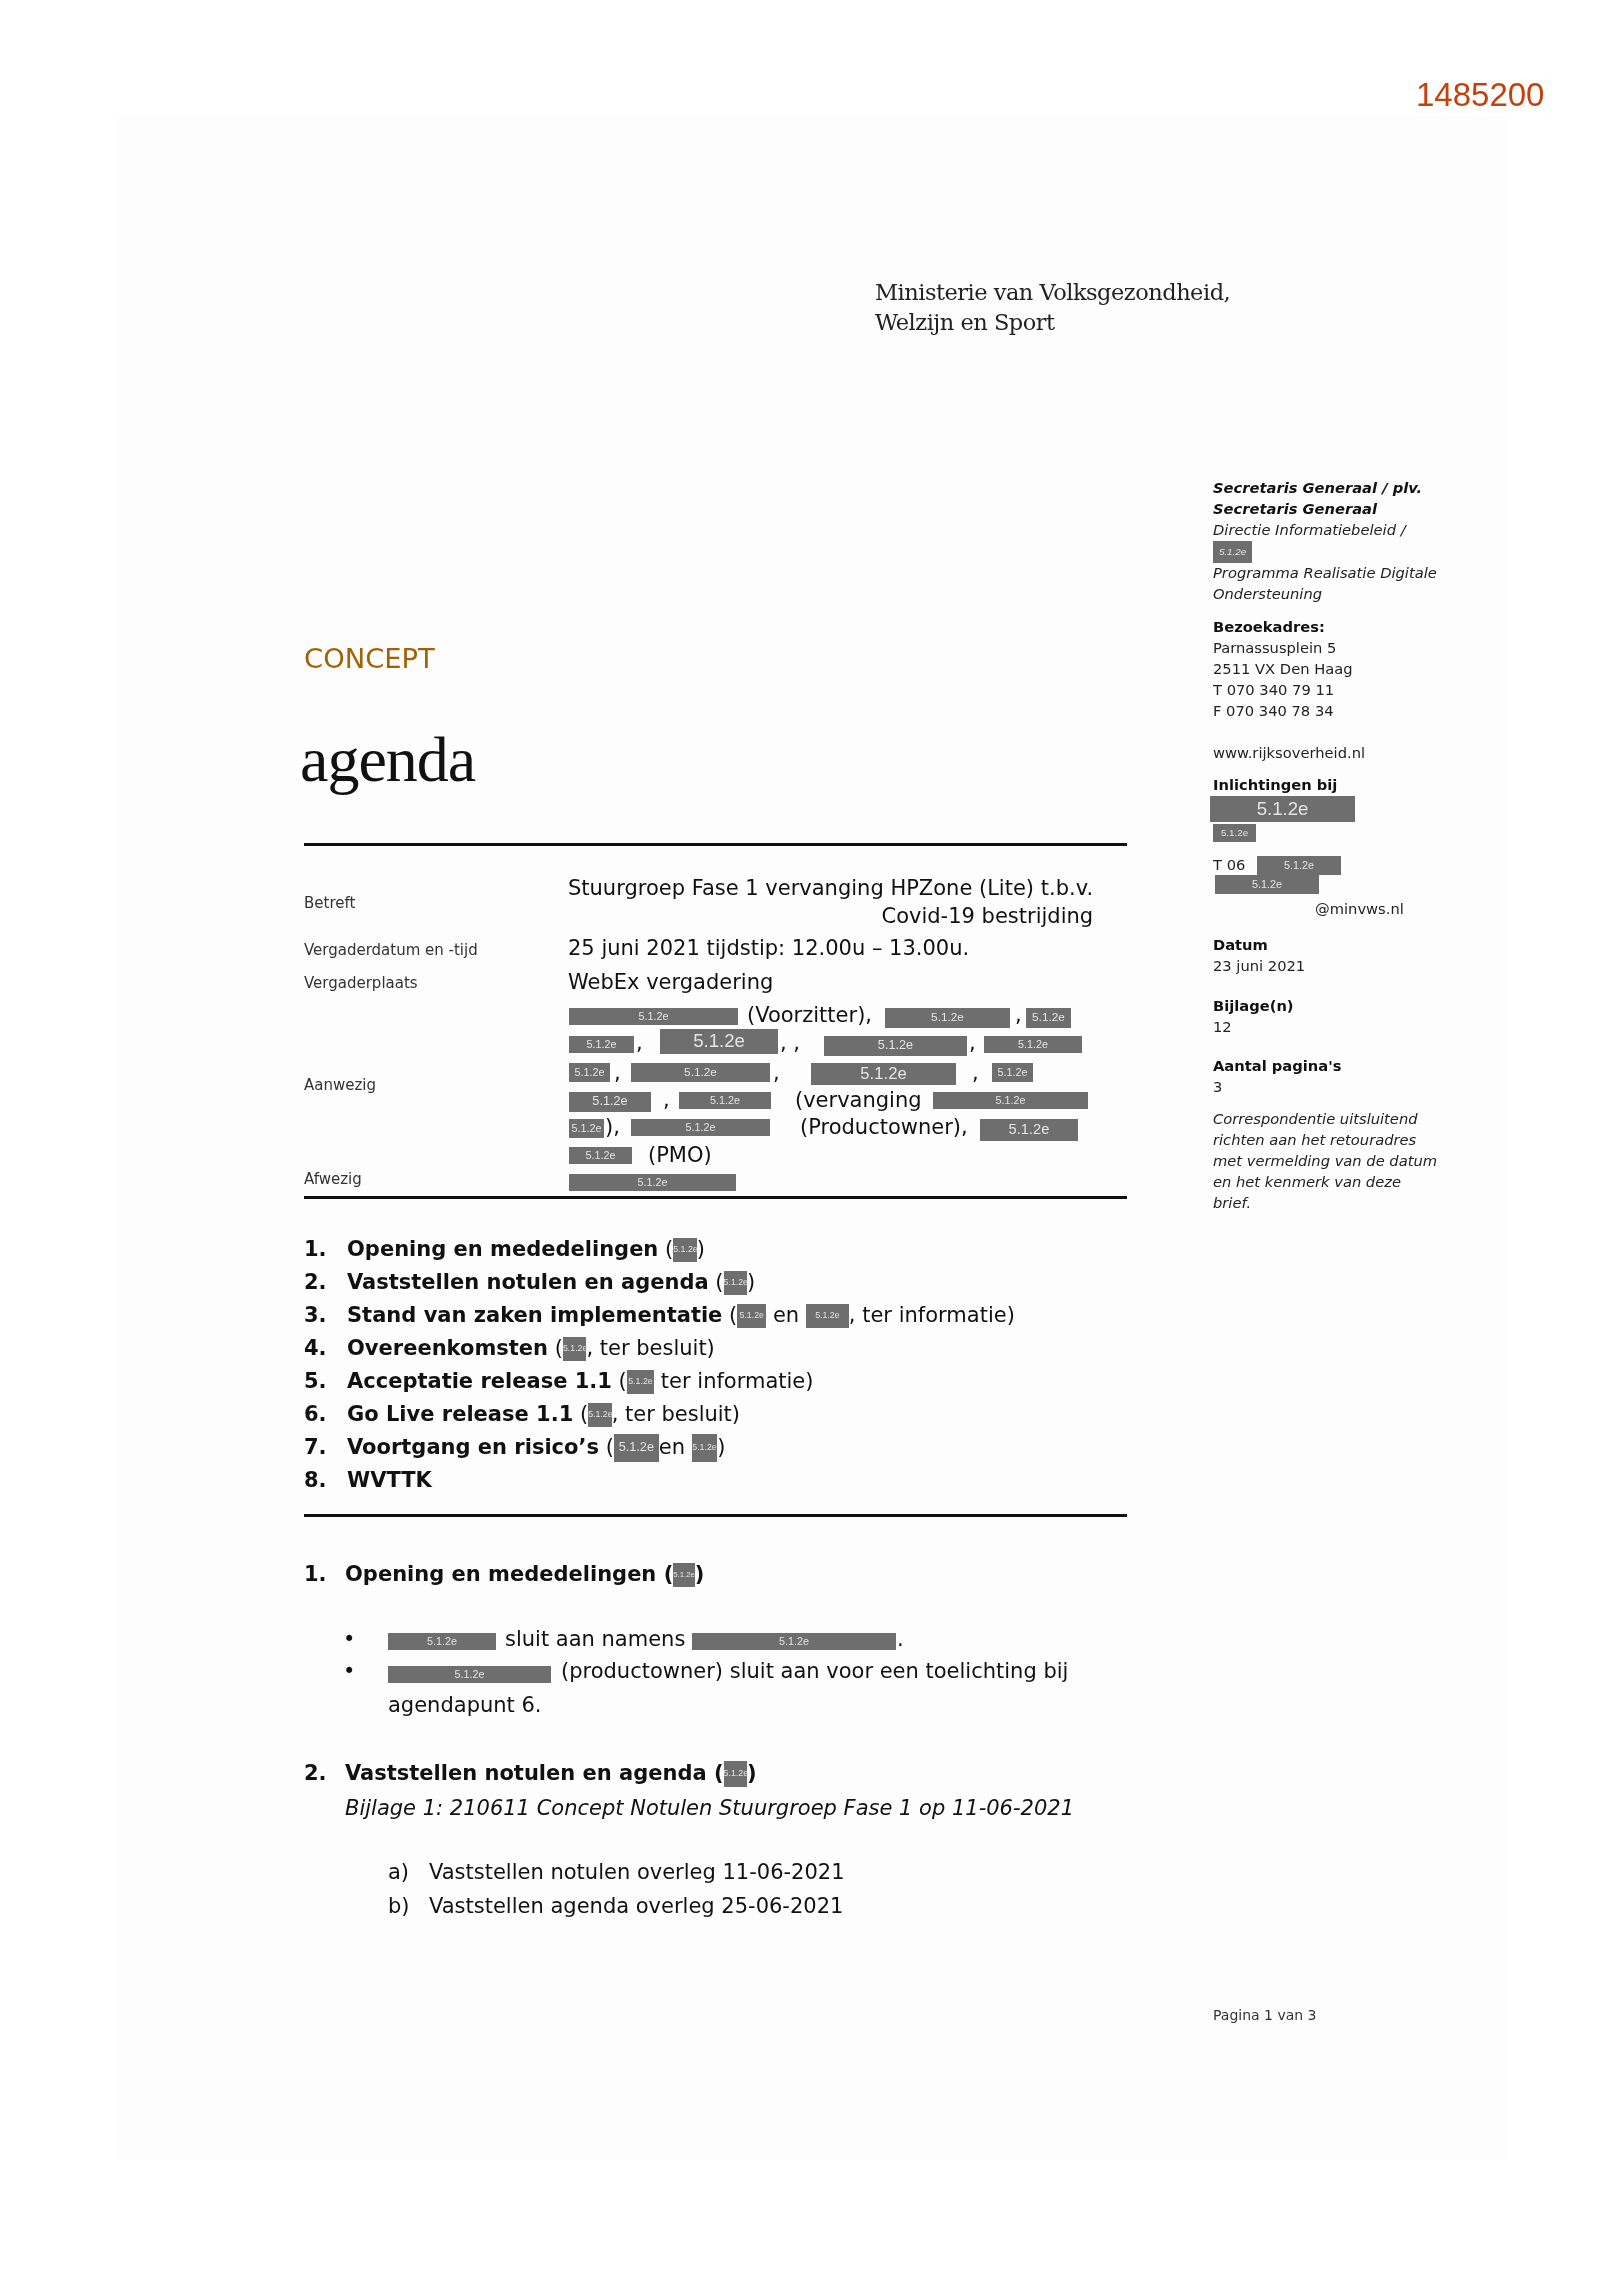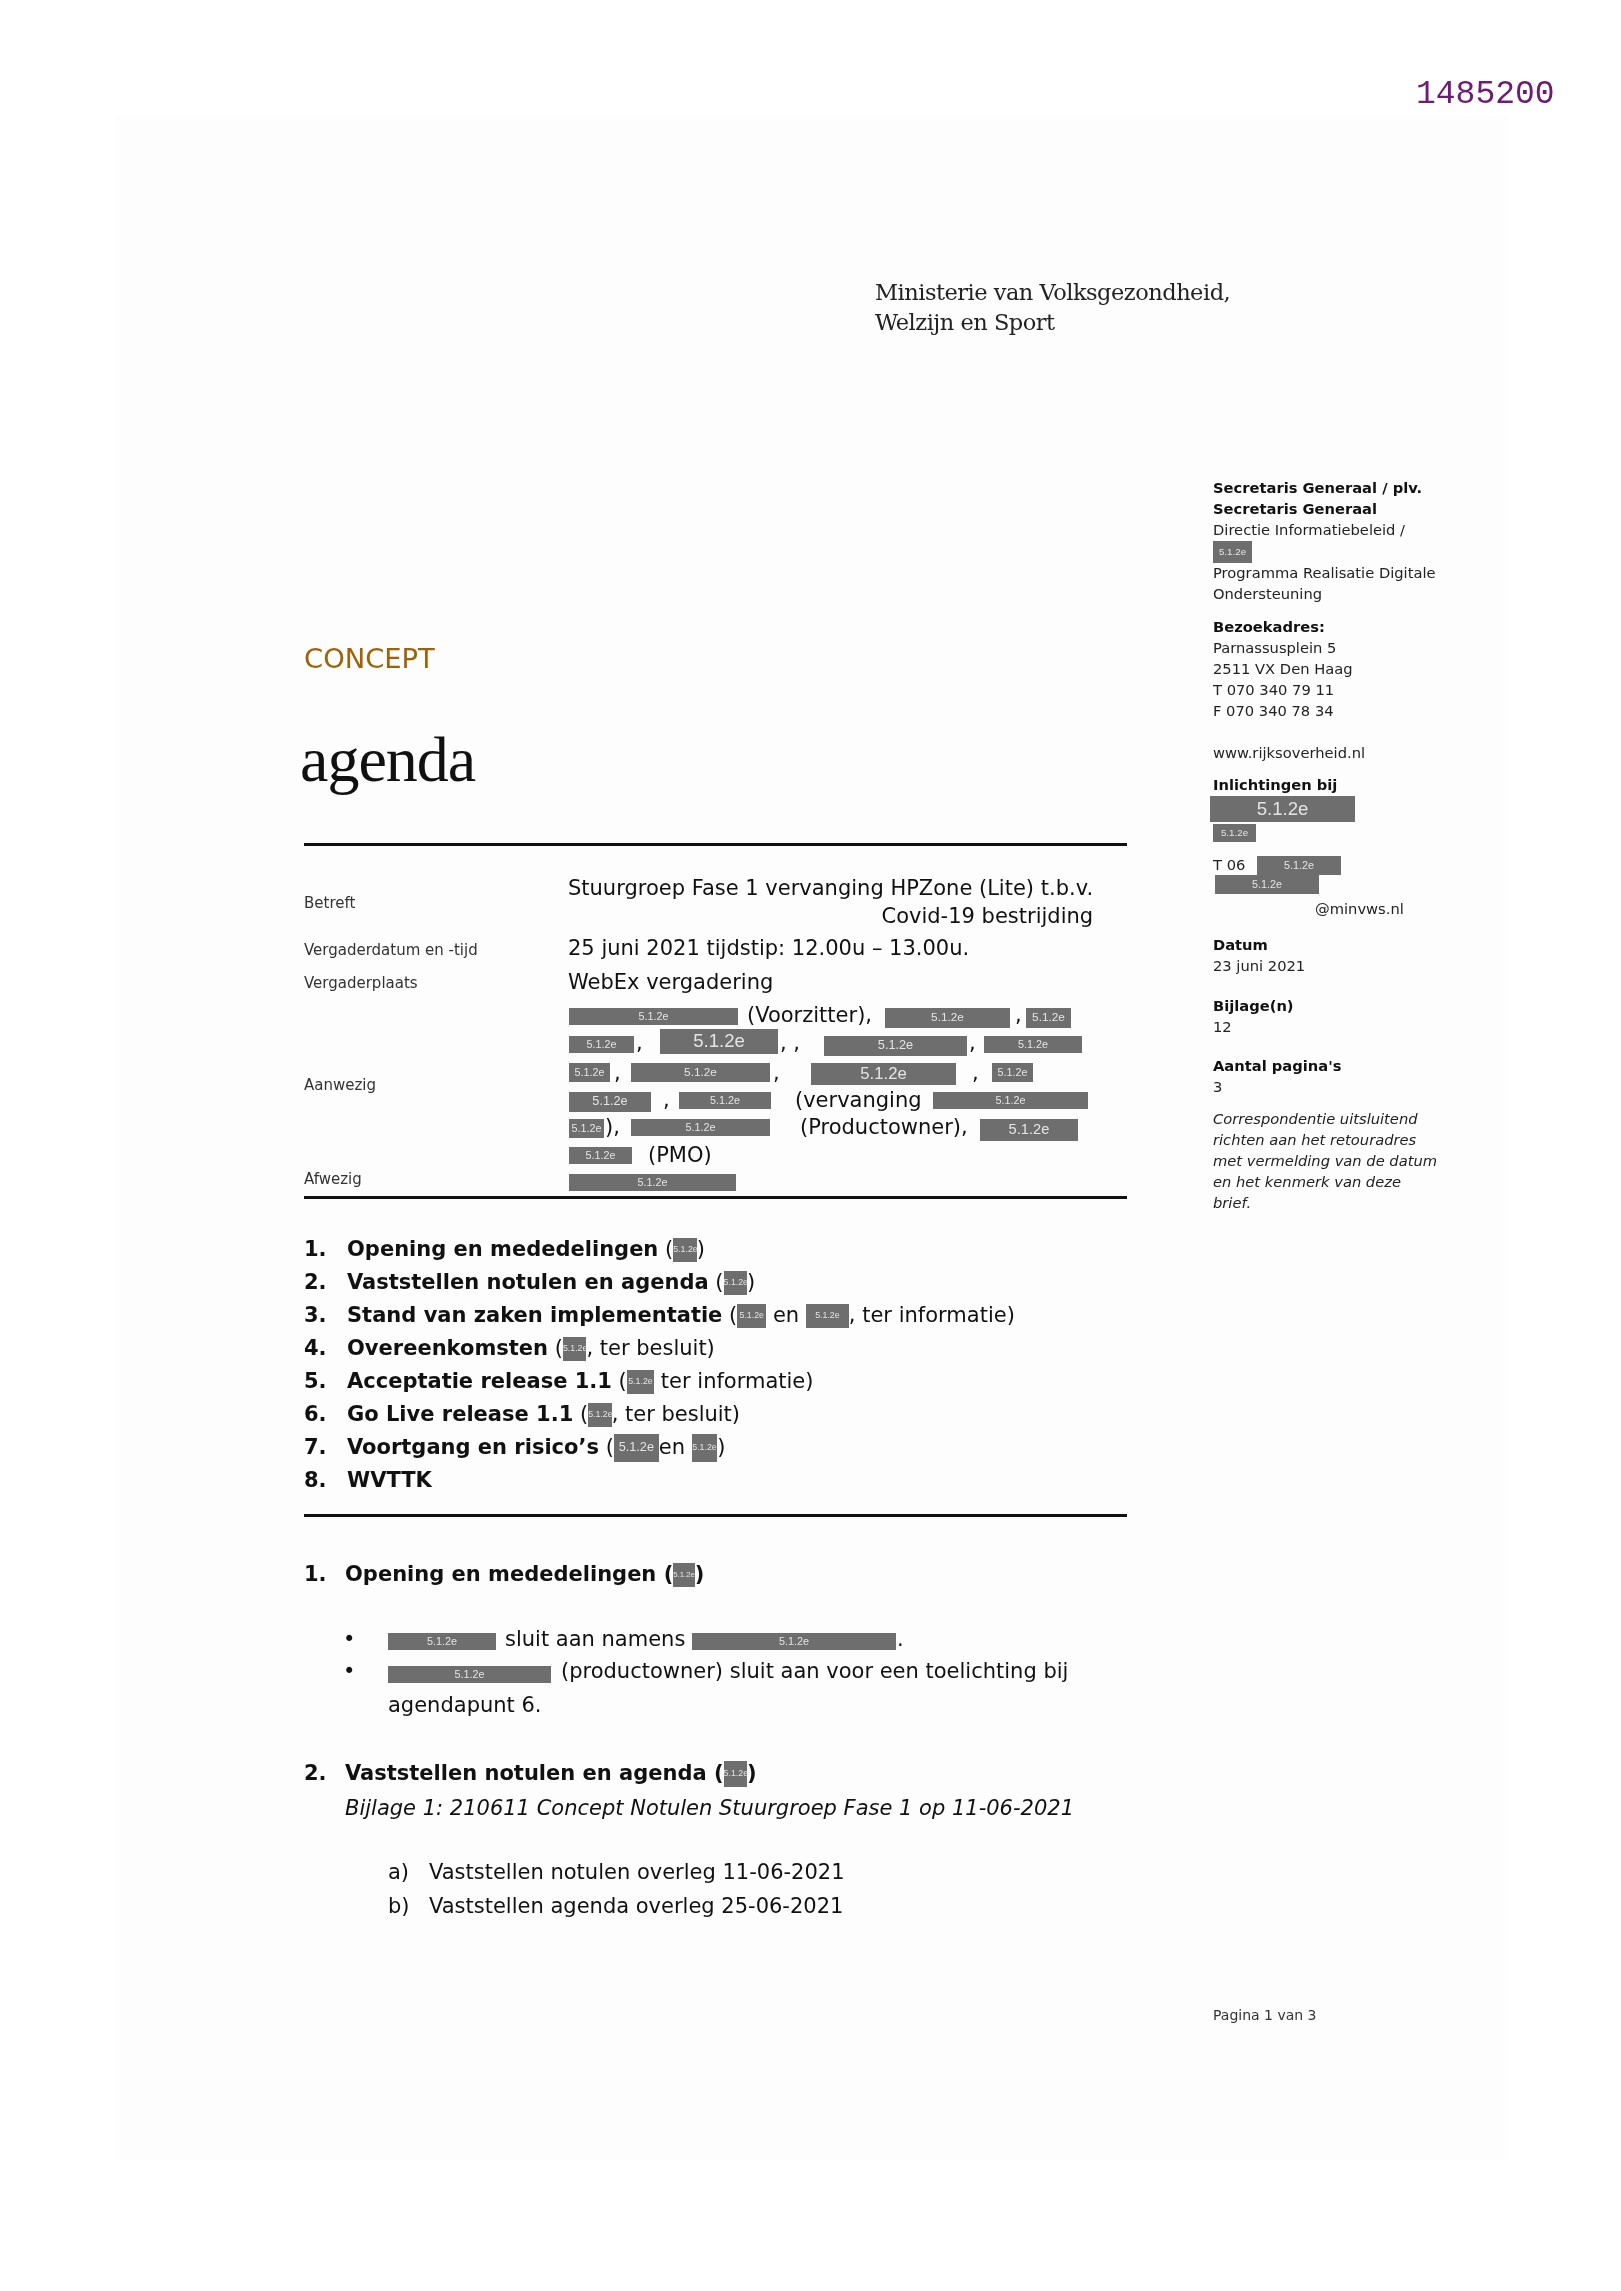--- a/index.html
+++ b/index.html
@@ -1,19 +1,19 @@
 <!DOCTYPE html>
 <html><head>
 <meta charset="utf-8">
 <style>
   html, body { margin:0; padding:0; background:#ffffff; }
   body { width:1621px; height:2292px; position:relative; overflow:hidden; font-family:"DejaVu Sans", sans-serif; color:#111; }
   .page-bg { position:absolute; left:116px; top:116px; width:1392px; height:2044px; background:#fdfdfd; }
   .abs { position:absolute; white-space:nowrap; }
-  .docid { left:1416px; top:76px; font-family:Liberation Mono, monospace; font-size:33px; color:#701a75; }
+  .docid { left:1416px; top:76px; font-family:Liberation Sans, sans-serif; font-size:33px; color:#c2410c; }
   .ministry { left:875px; top:277px; font-family:"DejaVu Serif", serif; font-size:22.5px; line-height:30px; color:#222; letter-spacing:-0.5px; }
   .side { font-family:"DejaVu Sans", sans-serif; font-size:14.7px; line-height:21px; color:#222; }
   .side b { color:#111; }
   .side i { font-style:italic; }
   .redact { display:inline-block; background:#6e6e6e; color:#e4e4e4; font-family:"Liberation Sans", sans-serif; text-align:center; vertical-align:middle; line-height:1; }
   .concept { left:304px; top:643px; font-family:"DejaVu Sans", sans-serif; font-size:27.4px; color:#a16207; }
   .agenda-title { left:300px; top:723px; font-family:Liberation Serif, serif; font-size:64px; color:#111; letter-spacing:-1px; }
   .rule { position:absolute; left:304px; width:823px; height:2.9px; background:#111; }
   .lbl { font-size:15px; color:#333; }
   .val { font-size:21px; color:#111; line-height:28px; }
@@ -29,21 +29,21 @@
 
 <div class="page-bg"></div>
 
 <div class="abs docid">1485200</div>
 
 <div class="abs ministry">
   <div>Ministerie van Volksgezondheid,</div>
   <div>Welzijn en Sport</div>
 </div>
 
-<div class="abs side" style="left:1213px; top:477px;">
+<div class="abs side" style="left:1213px; top:477px;font-style:italic;">
   <div><b>Secretaris Generaal / plv.</b></div>
   <div><b>Secretaris Generaal</b></div>
   <div>Directie Informatiebeleid /</div>
   <div style="height:21.6px;"><span class="redact" style="width:39px;height:21.6px;font-size:9.8px;line-height:21.6px;">5.1.2e</span></div>
   <div>Programma Realisatie Digitale</div>
   <div>Ondersteuning</div>
 </div>
 
 <div class="abs side" style="left:1213px; top:616px;">
   <div><b>Bezoekadres:</b></div>

